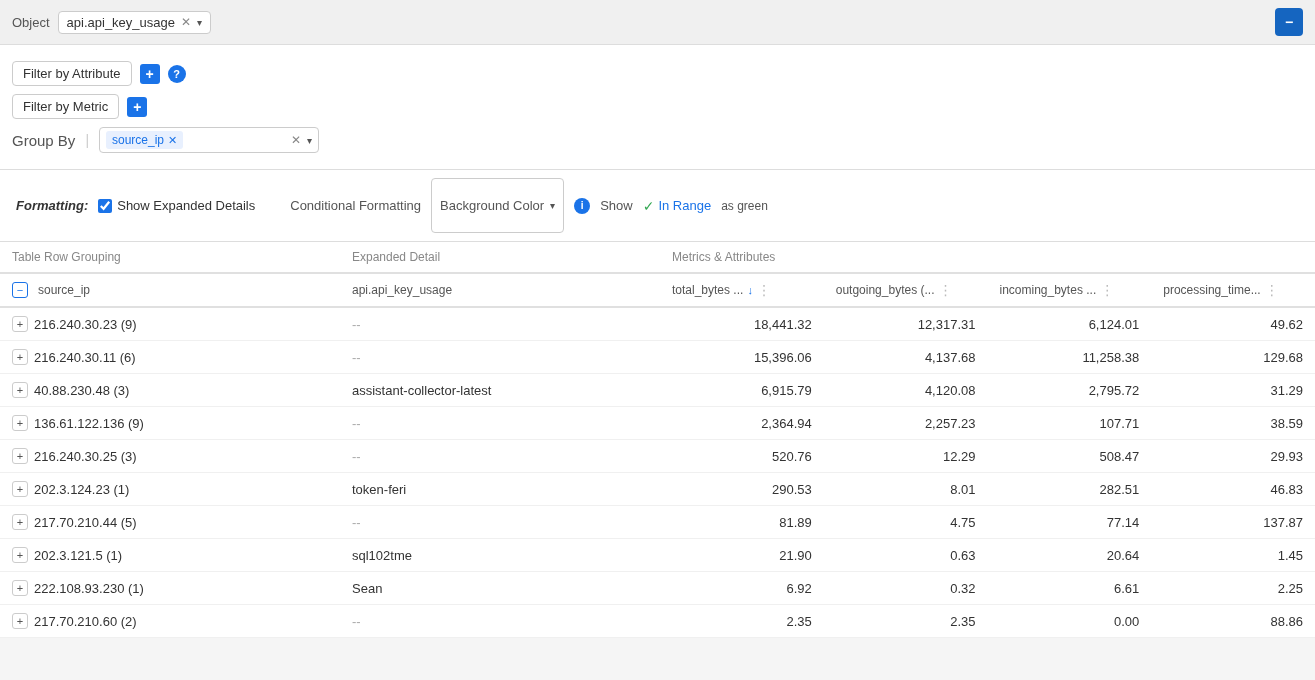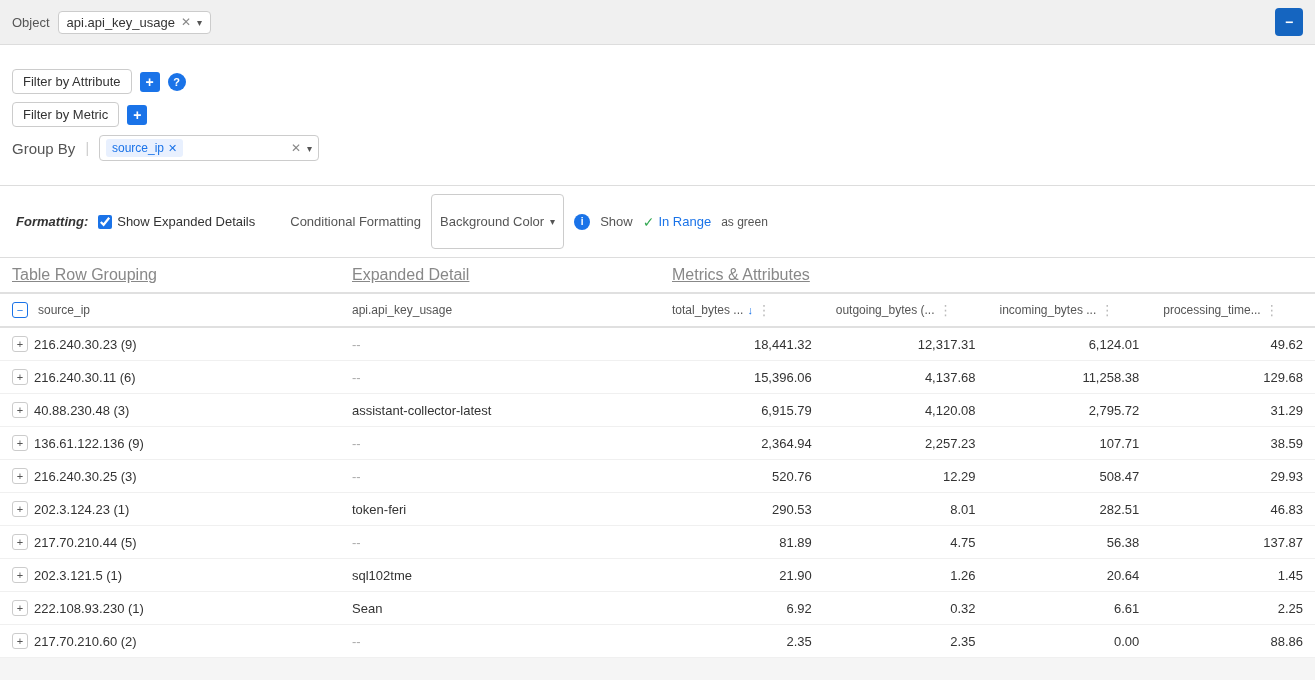--- a/index.html
+++ b/index.html
@@ -4,21 +4,21 @@
   <style>
     * { box-sizing: border-box; margin: 0; padding: 0; }
     body { font-family: -apple-system, BlinkMacSystemFont, 'Segoe UI', sans-serif; font-size: 13px; background: #f5f5f5; color: #333; }
 
     .top-bar { background: #f0f0f0; border-bottom: 1px solid #ddd; padding: 8px 12px; display: flex; align-items: center; gap: 8px; }
     .object-label { font-size: 13px; color: #555; }
     .object-pill { display: flex; align-items: center; background: #fff; border: 1px solid #ccc; border-radius: 4px; padding: 3px 8px; gap: 6px; font-size: 13px; }
     .pill-close { cursor: pointer; color: #888; font-size: 12px; }
     .pill-arrow { color: #555; font-size: 10px; cursor: pointer; }
 
-    .filters-bar { background: #fff; border-bottom: 1px solid #ddd; padding: 24px 12px; display: flex; flex-direction: column; gap: 8px; }
+    .filters-bar { background: #fff; border-bottom: 1px solid #ddd; padding: 16px 12px; display: flex; flex-direction: column; gap: 8px; }
     .filter-row { display: flex; align-items: center; gap: 8px; }
     .filter-btn { display: flex; align-items: center; gap: 4px; border: 1px solid #ccc; border-radius: 4px; padding: 4px 10px; background: #fff; cursor: pointer; font-size: 13px; color: #333; }
     .btn-plus { background: #1a73e8; color: #fff; border: none; border-radius: 3px; width: 20px; height: 20px; display: flex; align-items: center; justify-content: center; cursor: pointer; font-size: 14px; font-weight: bold; }
     .help-icon { background: #1a73e8; color: #fff; border-radius: 50%; width: 18px; height: 18px; display: flex; align-items: center; justify-content: center; font-size: 11px; font-weight: bold; cursor: pointer; }
     .groupby-row { display: flex; align-items: center; gap: 8px; }
     .groupby-label { font-size: 15px; color: #555; }
     .groupby-input { display: flex; align-items: center; border: 1px solid #ccc; border-radius: 4px; padding: 3px 6px; gap: 6px; background: #fff; min-width: 220px; }
     .groupby-tag { background: #e8f0fe; color: #1a73e8; border-radius: 3px; padding: 2px 6px; font-size: 12px; display: flex; align-items: center; gap: 4px; }
     .tag-close { cursor: pointer; color: #1a73e8; font-size: 11px; }
     .groupby-clear { color: #888; cursor: pointer; font-size: 12px; margin-left: auto; }
@@ -57,21 +57,21 @@
     .data-table tbody tr { border-bottom: 1px solid #f0f0f0; }
     .data-table td { padding: 8px 12px; font-size: 13px; color: #333; white-space: nowrap; }
     .expand-btn { background: none; border: 1px solid #ccc; border-radius: 3px; width: 16px; height: 16px; cursor: pointer; display: inline-flex; align-items: center; justify-content: center; font-size: 11px; color: #555; margin-right: 6px; flex-shrink: 0; }
     .collapse-btn { background: none; border: 1px solid #1a73e8; border-radius: 3px; width: 16px; height: 16px; cursor: pointer; display: inline-flex; align-items: center; justify-content: center; font-size: 11px; color: #1a73e8; margin-right: 6px; flex-shrink: 0; }
     .group-cell { display: flex; align-items: center; }
     .group-name { font-size: 13px; color: #333; }
     .dash-cell { color: #aaa; }
     .num-cell { text-align: right; display: block; }
 
     
-    .th-group-label { font-size: 16px; color: #888; font-weight: 400; text-decoration: underline; }
+    .th-group-label { font-size: 12px; color: #888; font-weight: 400; }
   </style>
 </head>
 <body>
 
 <div class="top-bar">
   <span class="object-label">Object</span>
   <div class="object-pill">
     <span>api.api_key_usage</span>
     <span class="pill-close">✕</span>
     <span class="pill-arrow">▾</span>
@@ -318,39 +318,39 @@
       </div>
     </td>
     <td><span class="dash-cell">--</span></td>
     <td>
             <span class="num-cell">81.89</span>
           </td>
     <td>
             <span class="num-cell">4.75</span>
           </td>
     <td>
-            <span class="num-cell">56.38</span>
+            <span class="num-cell">77.14</span>
           </td>
     <td>
             <span class="num-cell">137.87</span>
           </td>
   </tr>
         <tr>
     <td>
       <div class="group-cell">
         <button class="expand-btn">+</button>
         <span class="group-name">202.3.121.5 (1)</span>
       </div>
     </td>
     <td>sql102tme</td>
     <td>
             <span class="num-cell">21.90</span>
           </td>
     <td>
-            <span class="num-cell">1.26</span>
+            <span class="num-cell">0.63</span>
           </td>
     <td>
             <span class="num-cell">20.64</span>
           </td>
     <td>
             <span class="num-cell">1.45</span>
           </td>
   </tr>
         <tr>
     <td>

